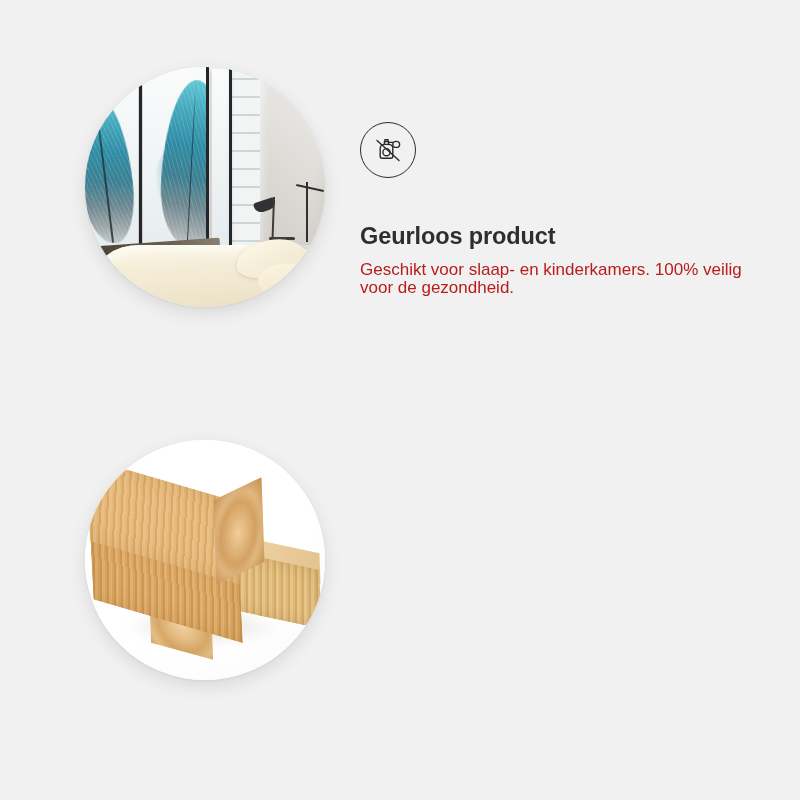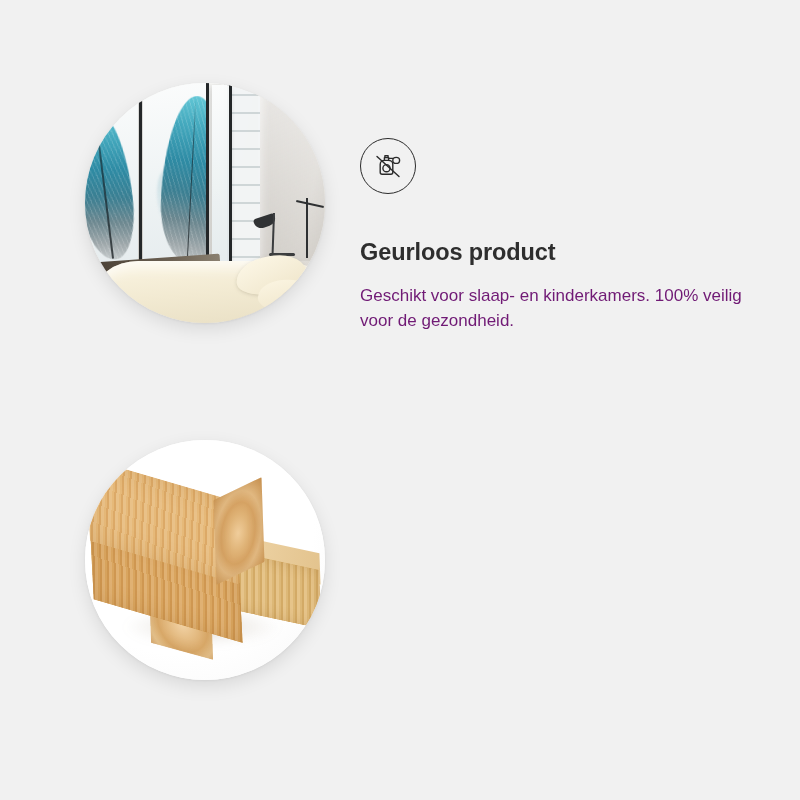--- a/index.html
+++ b/index.html
@@ -25,21 +25,21 @@
   }
 
   
   .feature {
     position: absolute;
     left: 0;
     width: 800px;
     height: 360px;
     display: block;
   }
-  .feature-1 { top: 38px; }
+  .feature-1 { top: 22px; }
   .feature-2 { top: 395px; }
 
   
   .photo-wrap {
     position: absolute;
     left: 85px;
     top: 45px;
     width: 240px;
     height: 240px;
   }
@@ -380,23 +380,23 @@
 
   .feature-title {
     font-size: 23.5px;
     font-weight: 700;
     color: #2e2e2e;
     letter-spacing: -0.1px;
     margin-top: 45px;
   }
   .feature-desc {
     font-size: 17px;
-    line-height: 25px;
-    color: #701a75;
-    margin-top: 17px;
+    line-height: 18px;
+    color: #b91c1c;
+    margin-top: 11px;
     max-width: 385px;
   }
 </style>
 </head>
 <body>
 
 <div class="page">
 
   <section class="feature feature-1">
 

